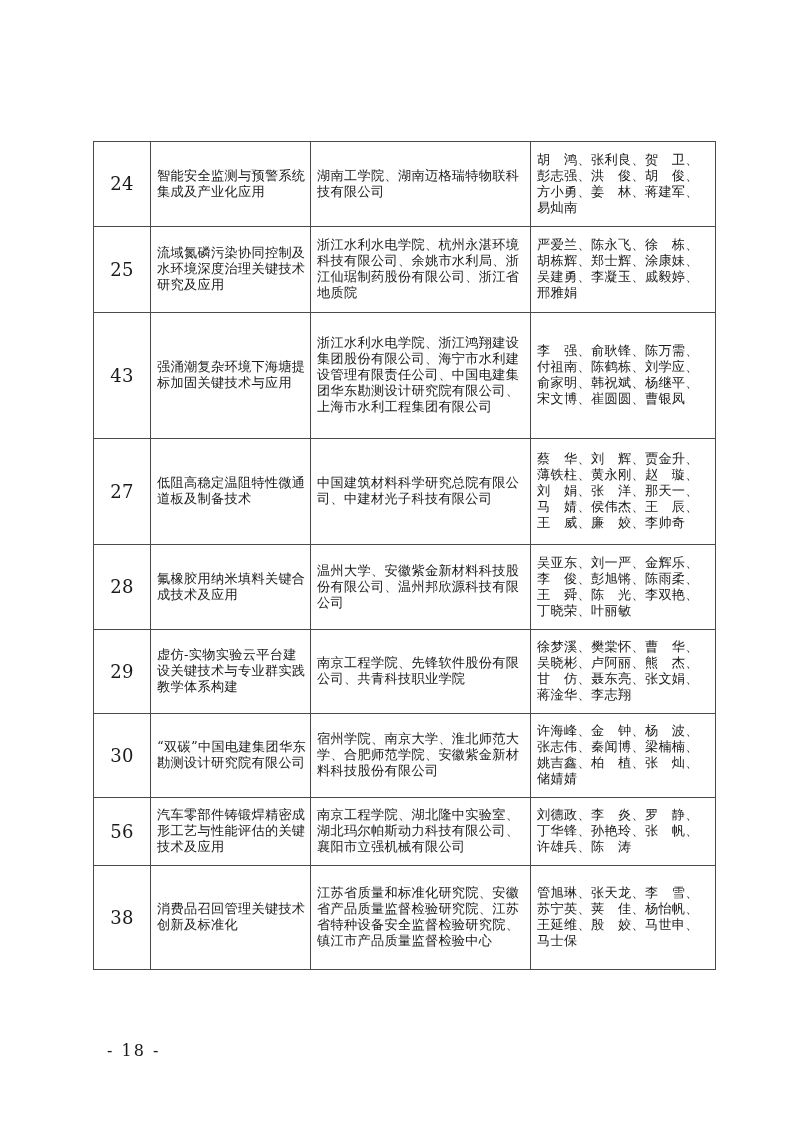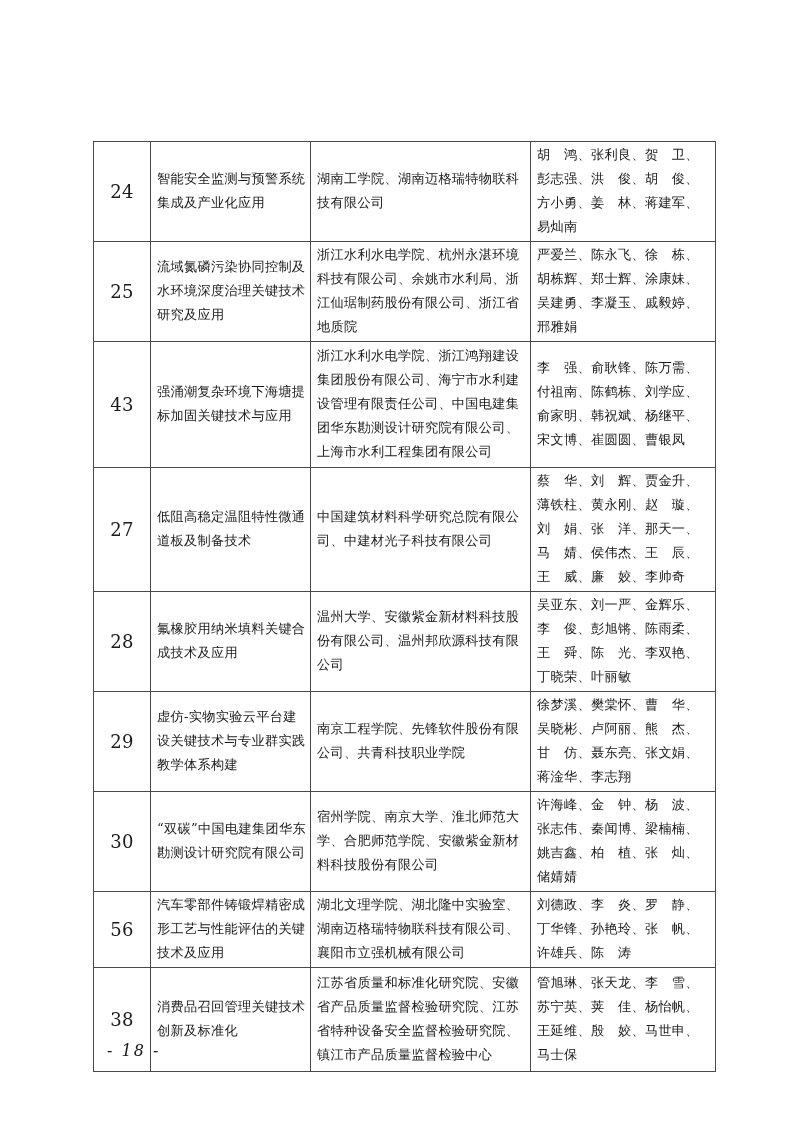--- a/index.html
+++ b/index.html
@@ -1,30 +1,30 @@
 <!DOCTYPE html>
 <html><head>
 <meta charset="utf-8">
 <style>
   html, body { margin: 0; padding: 0; background: #ffffff; }
   body { width: 800px; height: 1131px; position: relative; overflow: hidden;
          font-family: "DejaVu Serif", "Liberation Serif", serif; color: #1a1a1a; }
   .award-table { position: absolute; left: 93px; top: 141px; width: 622px;
                  border-collapse: collapse; table-layout: fixed; }
   .award-table td { border: 1px solid #4a4a4a; vertical-align: middle;
-                    font-size: 13.2px; line-height: 24px; padding: 1px 4px 2px 6px;
+                    font-size: 13.2px; line-height: 16px; padding: 1px 4px 2px 6px;
                     letter-spacing: 0.3px; word-break: break-all; }
   .award-table col.c-no { width: 57px; }
   .award-table col.c-name { width: 160px; }
   .award-table col.c-unit { width: 220px; }
   .award-table col.c-people { width: 185px; }
   .award-table td.no { text-align: center; font-size: 18px; padding: 0; }
   .award-table td.people { padding-left: 6px; padding-right: 3px; }
   .page-number { position: absolute; left: 107px; top: 1041px; font-size: 16px;
-                 letter-spacing: 2px; font-style: italic; }
+                 letter-spacing: 2px; }
 </style>
 </head>
 <body>
 
 <table class="award-table">
   <colgroup>
     <col class="c-no">
       <col class="c-name">
       <col class="c-unit">
       <col class="c-people">
@@ -68,21 +68,21 @@
     </tr>
     <tr style="height:84px">
       <td class="no">30</td>
       <td>“双碳”中国电建集团华东勘测设计研究院有限公司</td>
       <td>宿州学院、南京大学、淮北师范大学、合肥师范学院、安徽紫金新材料科技股份有限公司</td>
       <td class="people">许海峰、金　钟、杨　波、张志伟、秦闻博、梁楠楠、姚吉鑫、柏　植、张　灿、储婧婧</td>
     </tr>
     <tr style="height:68px">
       <td class="no">56</td>
       <td>汽车零部件铸锻焊精密成形工艺与性能评估的关键技术及应用</td>
-      <td>湖北文理学院、湖北隆中实验室、湖南迈格瑞特物联科技有限公司、襄阳市立强机械有限公司</td>
+      <td>南京工程学院、湖北隆中实验室、湖北玛尔帕斯动力科技有限公司、襄阳市立强机械有限公司</td>
       <td class="people">刘德政、李　炎、罗　静、丁华锋、孙艳玲、张　帆、许雄兵、陈　涛</td>
     </tr>
     <tr style="height:104px">
       <td class="no">38</td>
       <td>消费品召回管理关键技术创新及标准化</td>
       <td>江苏省质量和标准化研究院、安徽省产品质量监督检验研究院、江苏省特种设备安全监督检验研究院、镇江市产品质量监督检验中心</td>
       <td class="people">管旭琳、张天龙、李　雪、苏宁英、荚　佳、杨怡帆、王延维、殷　姣、马世申、马士保</td>
     </tr>
   </tbody>
 </table>

